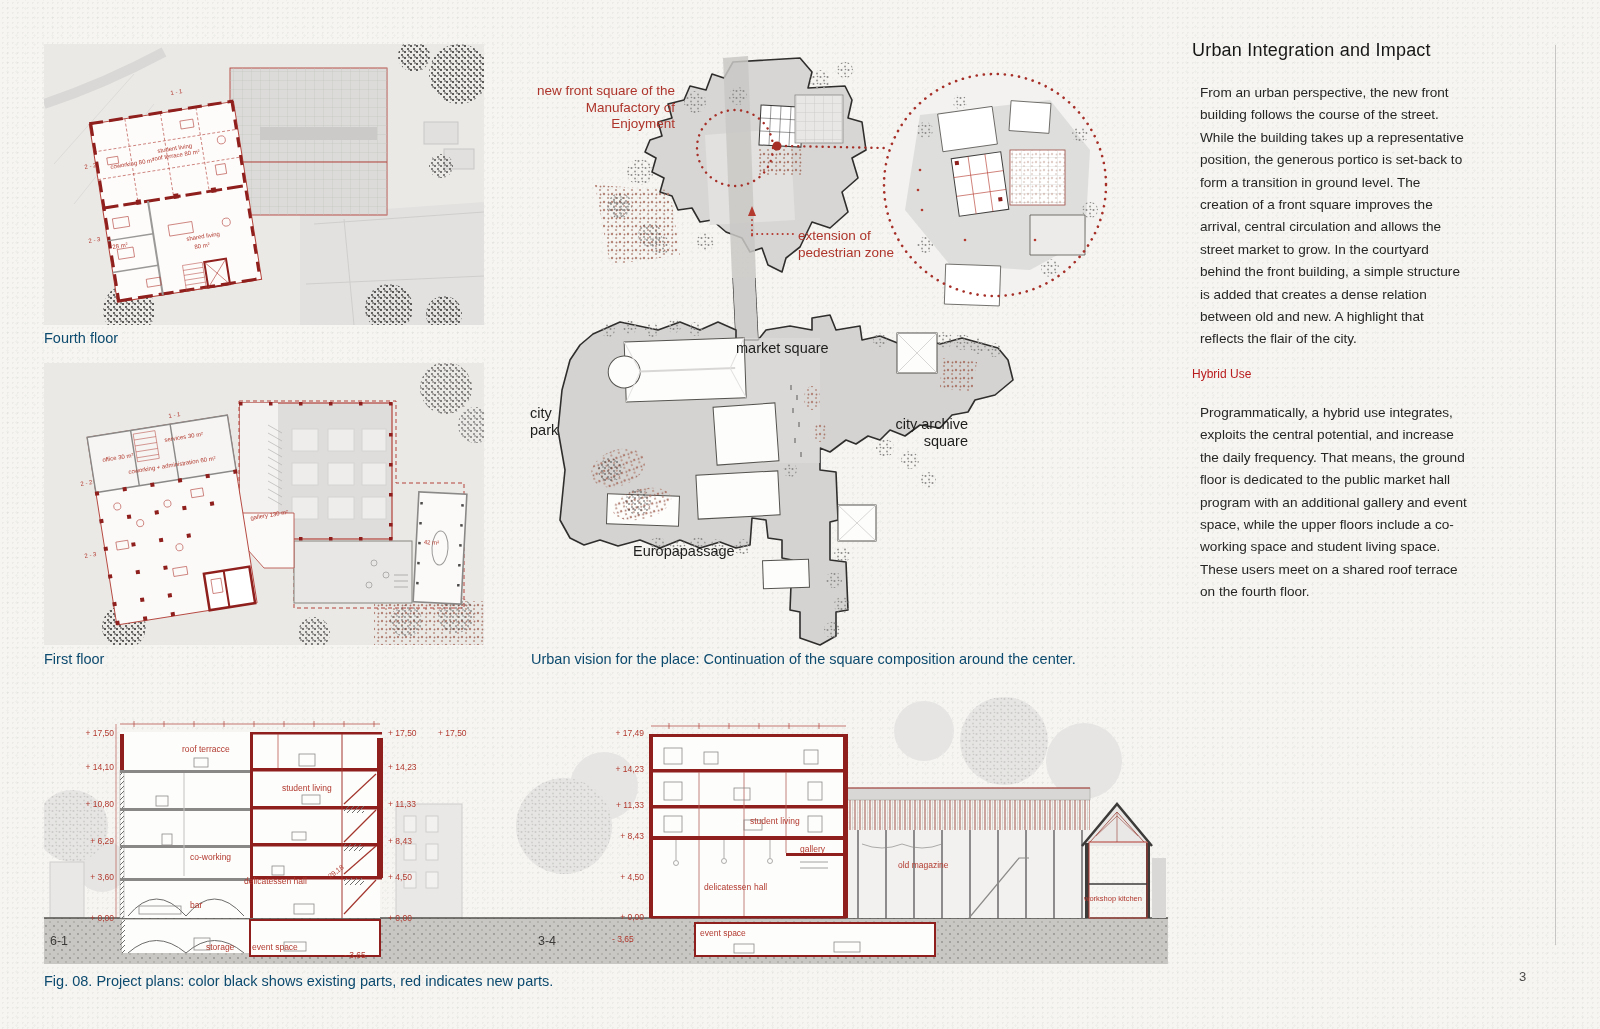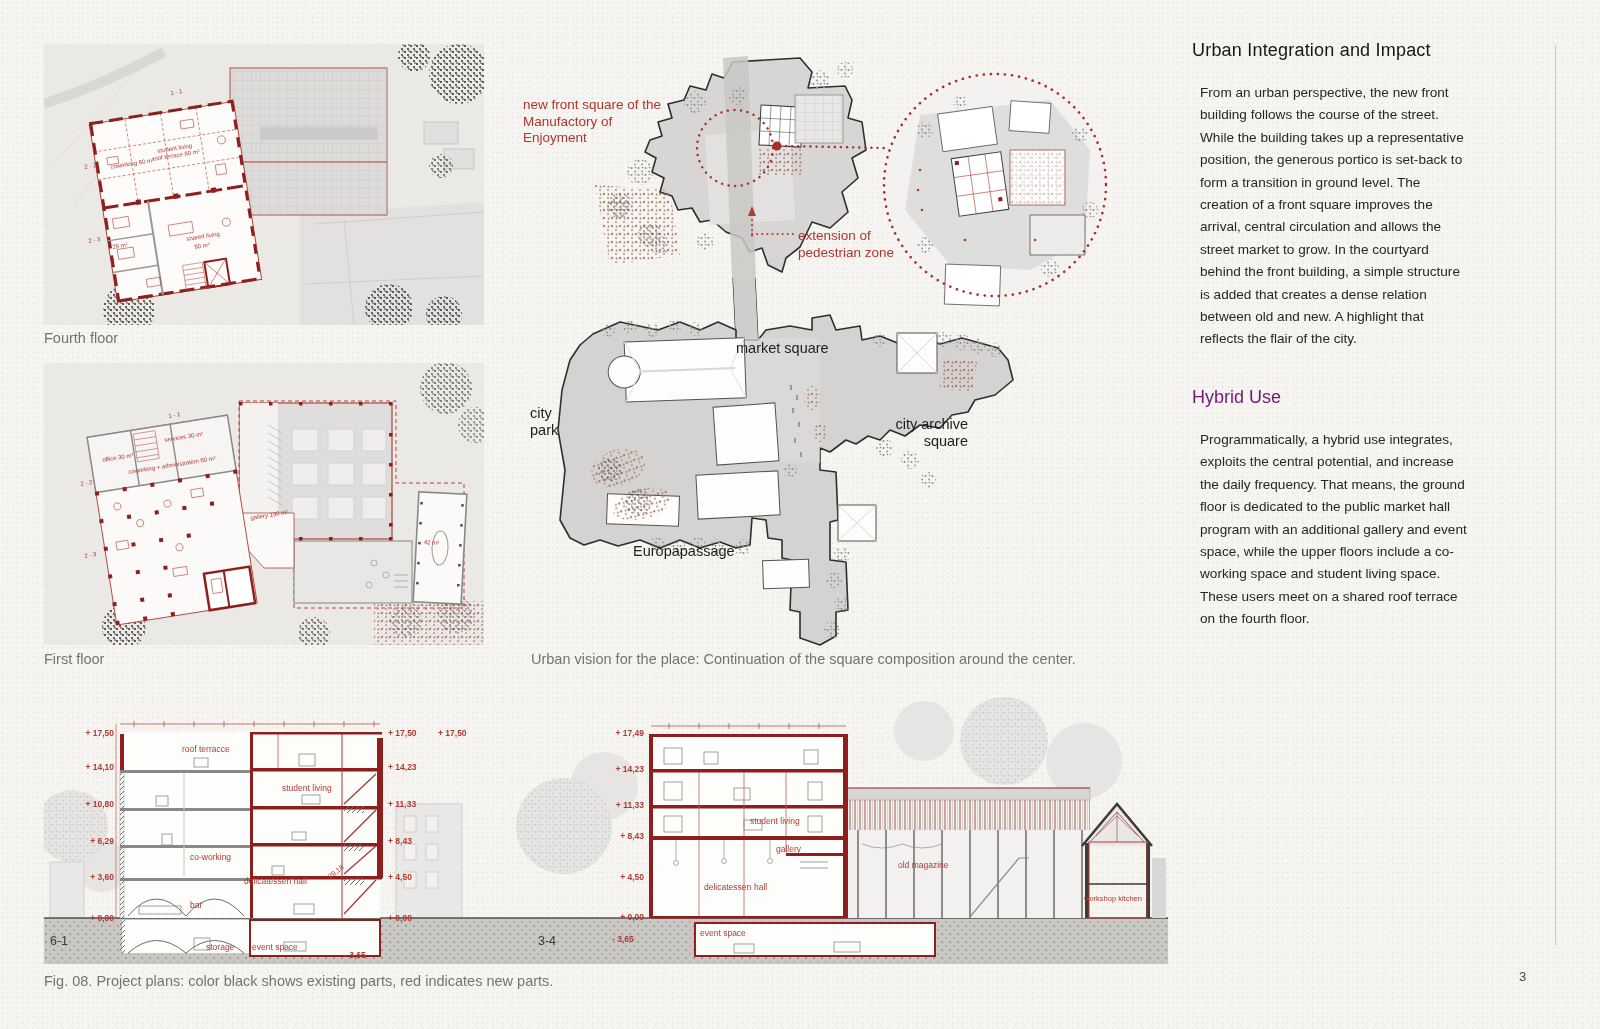--- a/index.html
+++ b/index.html
@@ -5,32 +5,32 @@
   html,body{margin:0;padding:0;}
   body{width:1600px;height:1029px;position:relative;background:#f6f5f2;overflow:hidden;
        font-family:"Liberation Sans",sans-serif;}
   .noise{background-image:radial-gradient(rgba(110,105,95,.07) 1px,transparent 1px),
                           radial-gradient(rgba(110,105,95,.05) 1px,transparent 1.2px);
          background-size:5px 5px,9px 9px;background-position:0 0,3px 4px;}
   .abs{position:absolute;}
   .plan{position:absolute;width:440px;background:#ebe9e6;overflow:hidden;}
   .plan svg,.drawing svg{position:absolute;left:0;top:0;}
   .lbl{position:absolute;white-space:nowrap;}
-  .cap{position:absolute;font-size:14.5px;color:#737373;}
+  .cap{position:absolute;font-size:14.5px;color:#0c4a6e;}
   .red-ann{position:absolute;color:#ae352b;font-size:13.5px;line-height:16.5px;}
   .map-lbl{position:absolute;color:#1e1e1d;font-size:14.5px;line-height:16.5px;}
-  .elev{color:#b23a2f;font-size:8.5px;font-weight:bold;}
+  .elev{color:#b23a2f;font-size:8.5px;}
   .r{width:42px;text-align:right;}
   .room{color:#b23a2f;font-size:8.5px;}
   .tiny{color:#b23a2f;font-size:6px;transform:rotate(-9deg);transform-origin:left top;}
   .secid{color:#3c3b39;font-size:12.5px;}
   aside{position:absolute;left:1192px;top:40px;width:286px;color:#262625;}
   aside h1{font-size:18px;font-weight:400;color:#171716;margin:0 0 21px 0;letter-spacing:.2px;}
   aside p{font-size:13.6px;line-height:22.4px;margin:8px;}
-  aside h2{font-size:18px;font-weight:400;color:#701a75;margin:36px 0 21px 0;}
+  aside h2{font-size:12px;font-weight:400;color:#b91c1c;margin:16px 0 21px 0;}
   .vrule{position:absolute;left:1555px;top:45px;width:1px;height:900px;background:#c7c6c4;}
   .pagenum{position:absolute;left:1519px;top:969px;font-size:13px;color:#4b4a49;}
 </style>
 </head>
 <body class="noise">
 
 <svg width="0" height="0" style="position:absolute">
   <defs>
     <pattern id="speckDark" width="6" height="6" patternUnits="userSpaceOnUse">
       <circle cx="1" cy="2" r="1" fill="#2c2b2a"></circle>
@@ -420,21 +420,21 @@
       <g fill="#b43a30">
           <circle cx="430" cy="130" r="1.3"></circle>
           <circle cx="428" cy="150" r="1.3"></circle>
           <circle cx="432" cy="170" r="1.3"></circle>
         <circle cx="545" cy="200" r="1.3"></circle>
           <circle cx="475" cy="200" r="1.3"></circle>
         </g>
       <circle cx="505" cy="145" r="111" fill="none" stroke="#a62f28" stroke-width="2.6" stroke-dasharray="0.1,7" stroke-linecap="round"></circle>
     </g>
   </svg>
-  <div class="red-ann" style="left:33px;top:57px;width:152px;text-align:left">
+  <div class="red-ann" style="left:33px;top:43px;width:152px;text-align:right">
     <div>new front square of the</div>
     <div>Manufactory of Enjoyment</div>
   </div>
   <div class="red-ann" style="left:308px;top:188px">
     <div>extension of</div>
     <div>pedestrian zone</div>
   </div>
   <div class="map-lbl" style="left:246px;top:300px">market square</div>
   <div class="map-lbl" style="left:40px;top:365px">
     <div>city</div>
@@ -657,21 +657,21 @@
   <span class="lbl secid" style="left:6px;top:258px">6-1</span>
 
   <span class="lbl elev r" style="left:558px;top:52px">+ 17,49</span>
   <span class="lbl elev r" style="left:558px;top:88px">+ 14,23</span>
   <span class="lbl elev r" style="left:558px;top:124px">+ 11,33</span>
   <span class="lbl elev r" style="left:558px;top:155px">+ 8,43</span>
   <span class="lbl elev r" style="left:558px;top:196px">+ 4,50</span>
   <span class="lbl elev r" style="left:558px;top:236px">+ 0,00</span>
   <span class="lbl elev" style="left:568px;top:258px">- 3,65</span>
   <span class="lbl room" style="left:706px;top:140px">student living</span>
-  <span class="lbl room" style="left:732px;top:168px">gallery</span>
+  <span class="lbl room" style="left:756px;top:168px">gallery</span>
   <span class="lbl room" style="left:660px;top:206px">delicatessen</span>
   <span class="lbl room" style="left:710px;top:206px">hall</span>
   <span class="lbl room" style="left:854px;top:184px">old magazine</span>
   <span class="lbl room" style="left:656px;top:252px">event space</span>
   <span class="lbl room" style="left:1040px;top:218px;font-size:7.5px">workshop kitchen</span>
   <span class="lbl secid" style="left:494px;top:258px">3-4</span>
 </div>
 <div class="cap" style="left:44px;top:973px">Fig. 08. Project plans: color black shows existing parts, red indicates new parts.</div>
 
 <aside>

